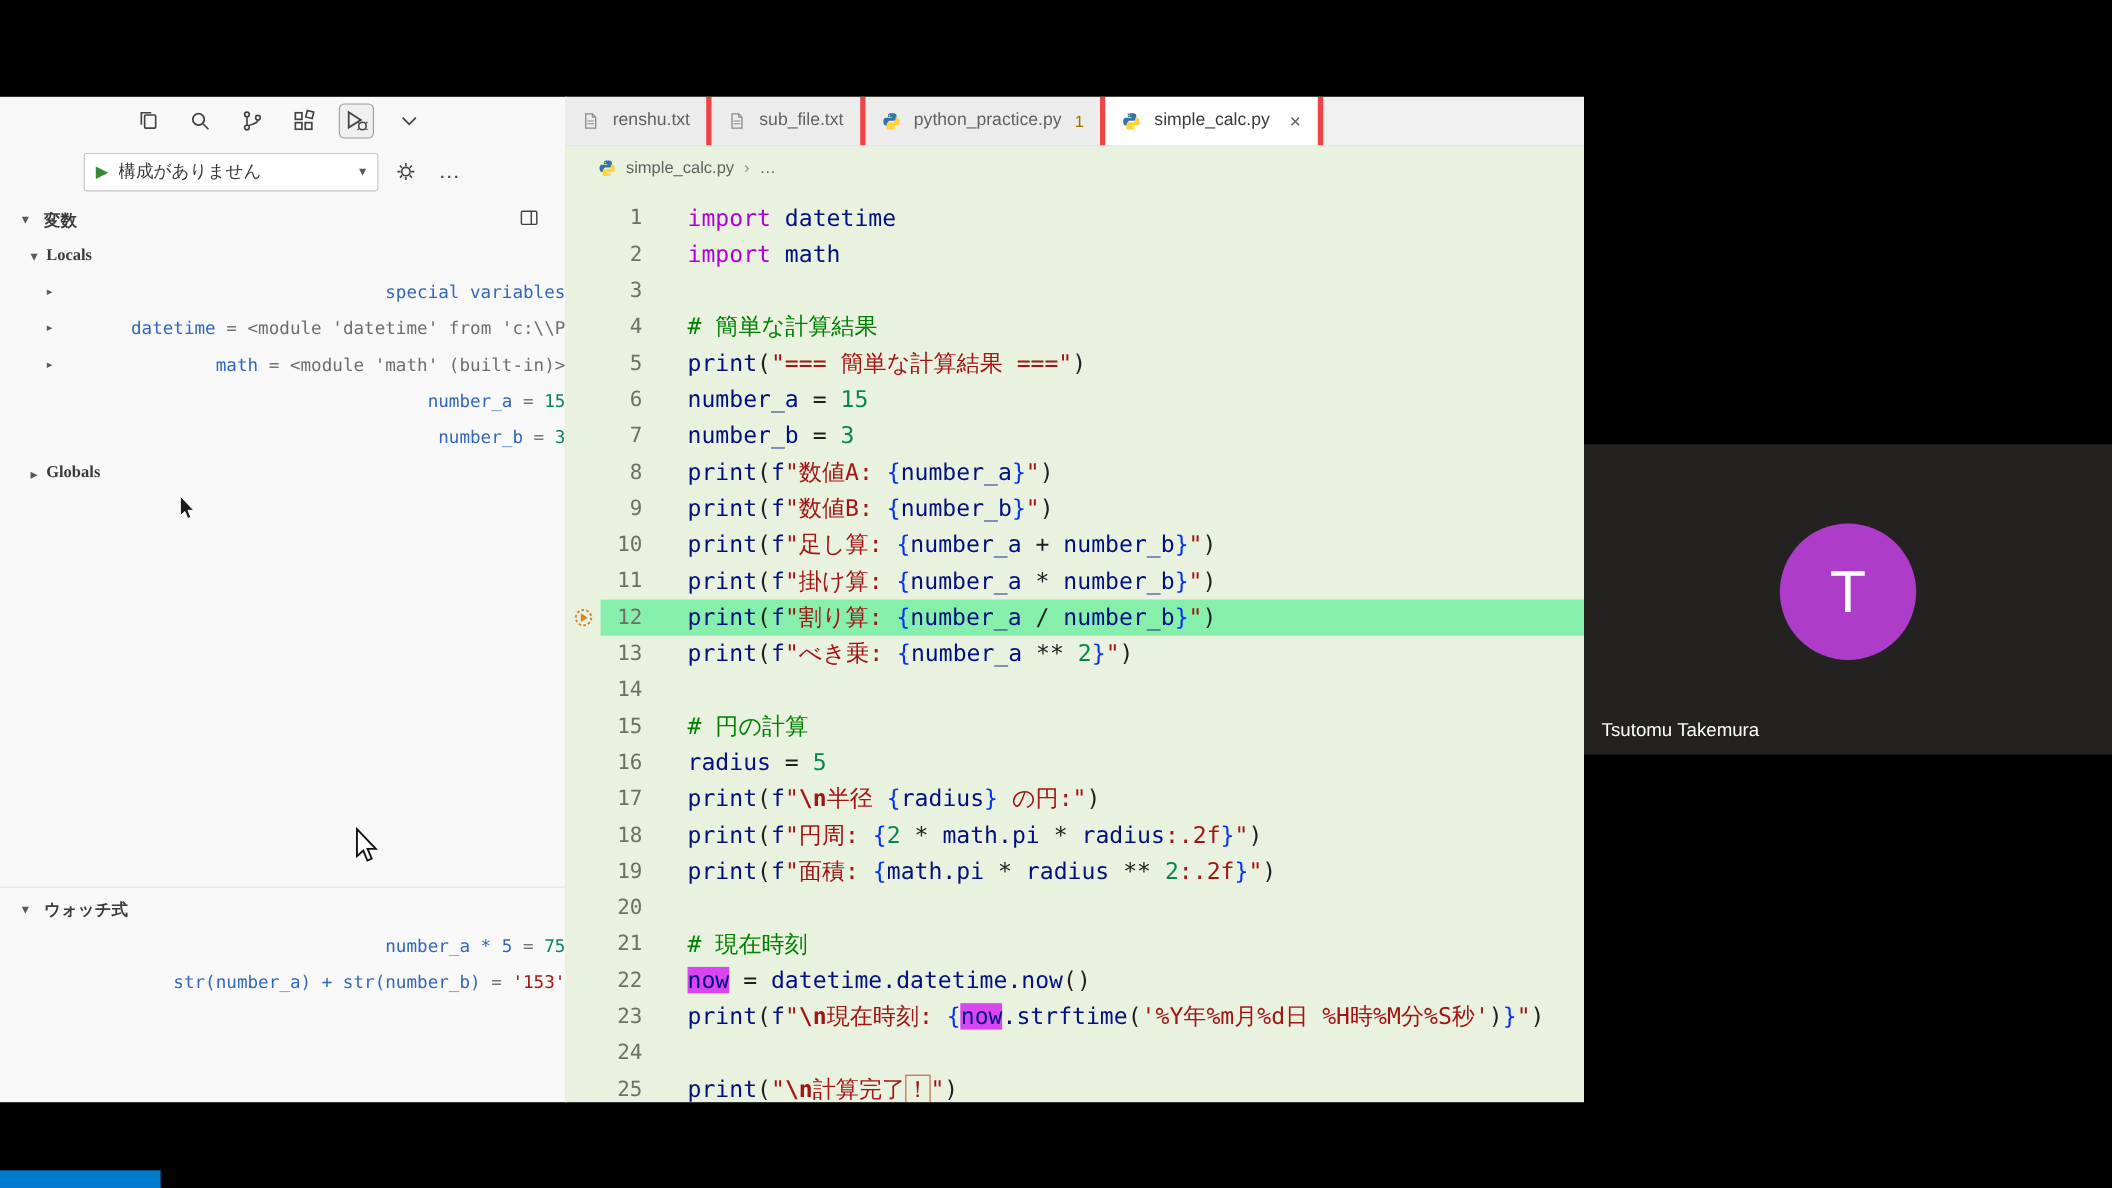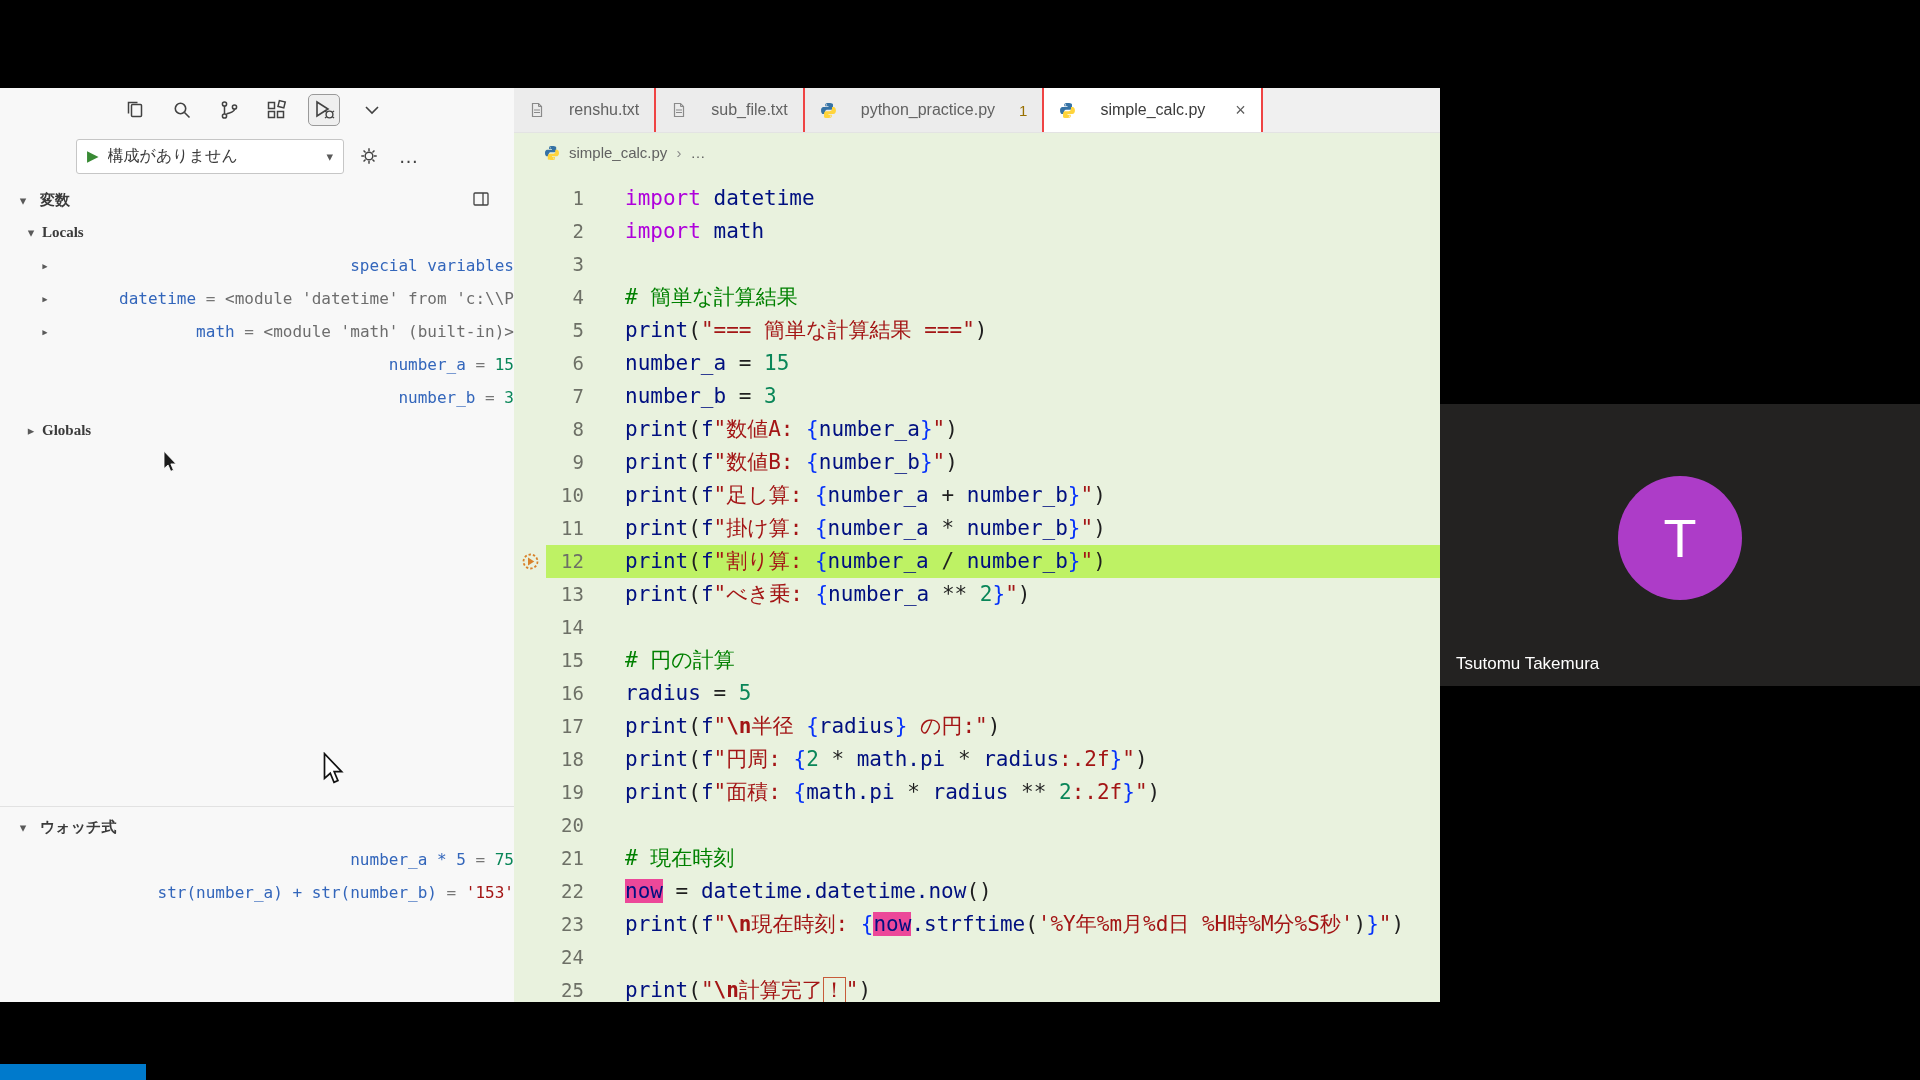--- a/index.html
+++ b/index.html
@@ -34,45 +34,45 @@
   .v-num{color:#098658;}
   .v-str{color:#a31515;}
   .v-module{color:#6d6d6d;}
   .sb-watch{position:absolute;top:718px;left:0;right:0;border-top:1px solid #e2e2e2;}
   .sb-watch .trow.child{padding-left:34px;}
 
   
   .editor{position:absolute;left:514px;top:88px;width:926px;height:914px;background:#e9f2de;
           display:flex;flex-direction:column;overflow:hidden;}
   .tabbar{height:44px;background:#f0f0f0;display:flex;align-items:stretch;flex:none;border-bottom:1px solid #e3e3e3;}
-  .tab{display:flex;align-items:center;gap:24px;padding:0 15px;background:#ececec;border-right:2px solid #ef4444;
+  .tab{display:flex;align-items:center;gap:12px;padding:0 15px;background:#ececec;border-right:5px solid #ef4444;
        color:#616161;font-size:16px;white-space:nowrap;cursor:pointer;}
   .tab.active{background:#ffffff;color:#3b3b3b;}
   .tab-icon svg{display:block;}
   .tab-badge{color:#986f00;font-size:15px;}
   .tab-close{margin-left:6px;color:#5f5f5f;font-size:18px;line-height:1;}
   .breadcrumb{height:39px;display:flex;align-items:center;gap:9px;padding-left:30px;color:#616161;
               font-size:15px;flex:none;}
   .bc-sep{color:#8a8a8a;}
   .code{flex:1;padding-top:10px;font-family:"DejaVu Sans Mono","Liberation Mono",monospace;font-size:21px;overflow:hidden;}
   .cline{display:flex;height:33px;line-height:33px;}
   .glyph{width:32px;flex:none;display:flex;align-items:center;justify-content:center;}
   .main{flex:1;display:flex;min-width:0;}
   .lnum{width:38px;flex:none;text-align:right;color:#6d7066;font-size:19px;}
   .ltext{flex:1;padding-left:41px;white-space:pre;overflow:hidden;color:#1f1f1f;}
-  .cline.current .main{background:#bef264;}
+  .cline.current .main{background:#86efac;}
   .tk-kw{color:#af00db;}
   .tk-id{color:#001080;}
   .tk-num{color:#098658;}
   .tk-str{color:#a31515;}
   .tk-esc{color:#a31515;font-weight:600;}
   .tk-com{color:#008000;}
   .tk-pl{color:#1f1f1f;}
   .tk-br{color:#0431fa;}
-  .tk-occ{background:#ec4899;text-align:center;}
+  .tk-occ{background:#d946ef;text-align:center;}
   .tk-box{border:1px solid #c75b39;}
 
   
   .tile{position:absolute;left:1440px;top:404px;width:480px;height:282px;background:#232221;}
   .avatar{position:absolute;left:178px;top:72px;width:124px;height:124px;border-radius:50%;
           display:flex;align-items:center;justify-content:center;color:#fff;font-size:54px;}
   .pname{position:absolute;left:16px;bottom:12px;color:#fff;font-size:17px;}
 
   
   .statusbar-frag{position:absolute;left:0;top:1064px;width:146px;height:16px;background:#007acc;}

